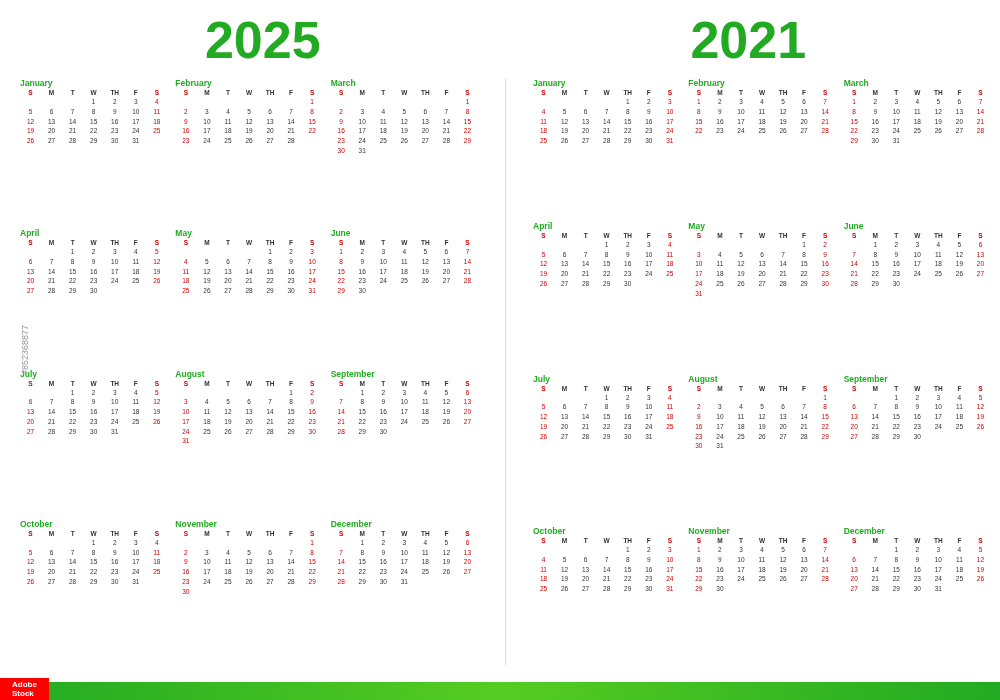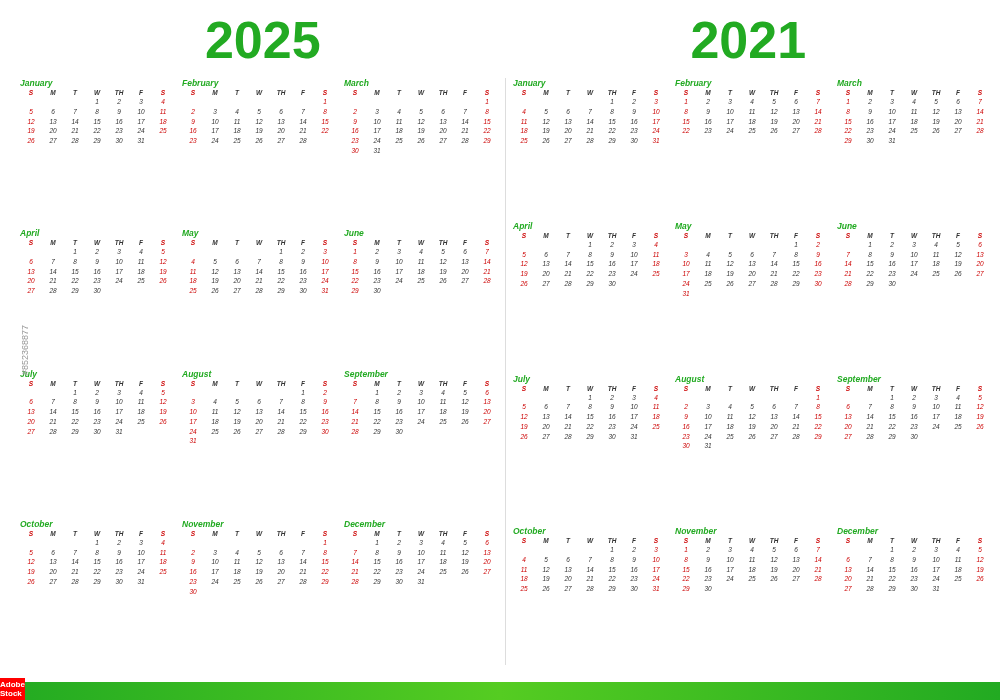--- a/index.html
+++ b/index.html
@@ -22,21 +22,21 @@
       white-space: nowrap;
       z-index: 10;
     }
     .adobe-badge {
       position: absolute;
       bottom: 0;
       left: 0;
       background: #ff0000;
       color: white;
       font-size: 8px;
-      padding: 2px 0;
+      padding: 2px 12px;
       font-weight: bold;
       z-index: 10;
     }
     .green-strip {
       position: absolute;
       bottom: 0;
       left: 0;
       right: 0;
       height: 18px;
       background: linear-gradient(to right, #22aa22, #55cc22, #22aa22);
@@ -55,23 +55,22 @@
     }
     .year-title {
       font-size: 52px;
       font-weight: bold;
       color: #22aa22;
       text-align: center;
       width: 45%;
     }
     .calendars-container {
       display: flex;
-      gap: 2px;
+      gap: 22px;
       flex: 1;
-      font-style: italic;
     }
     .year-calendar {
       flex: 1;
       display: flex;
       flex-direction: column;
       gap: 4px;
     }
     .months-grid {
       display: grid;
       grid-template-columns: 1fr 1fr 1fr;

